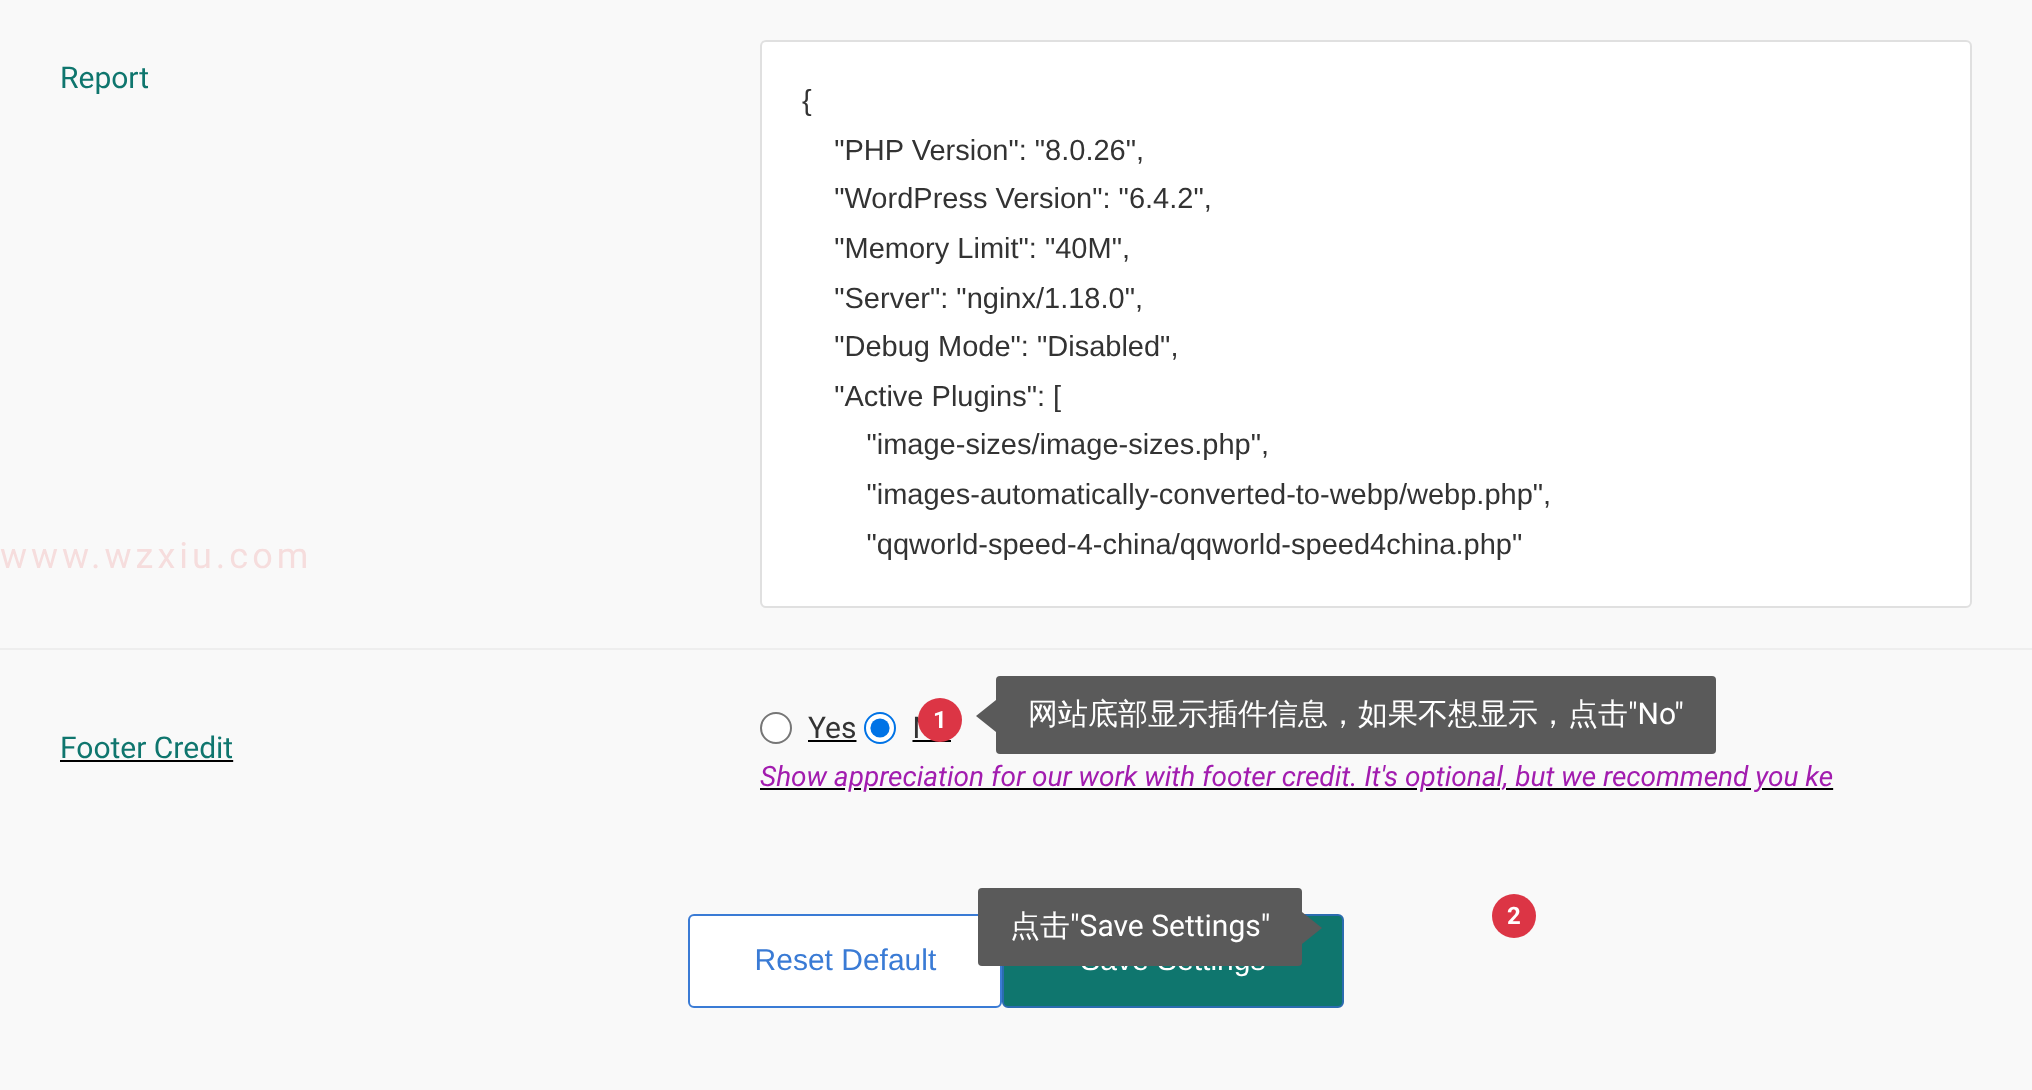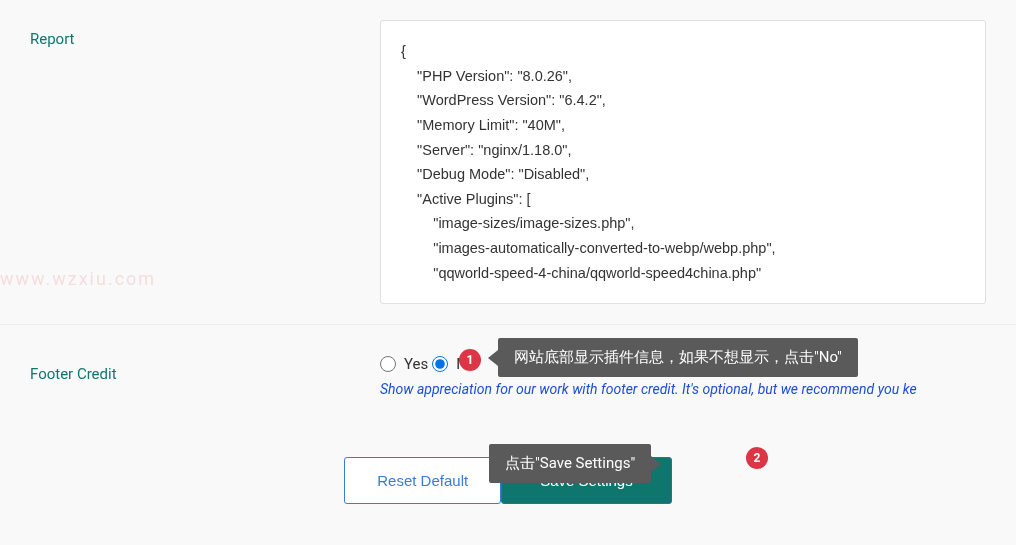--- a/index.html
+++ b/index.html
@@ -68,21 +68,21 @@
       width: 16px;
       height: 16px;
       accent-color: #0073e6;
     }
     .radio-row label {
       font-size: 15px;
       color: #333;
     }
     .help-text {
       font-style: italic;
-      color: #1d4ed8;
+      color: #a21caf;
       font-size: 14px;
       margin-top: 8px;
     }
     .badge {
       display: inline-flex;
       align-items: center;
       justify-content: center;
       width: 22px;
       height: 22px;
       border-radius: 50%;
@@ -159,20 +159,21 @@
     }
     .btn-primary {
       background: #0f766e;
       color: #fff;
       border: 1px solid #2b6cb0;
       padding: 14px 38px;
     }
     .footer-section {
       border-bottom: none;
       padding-top: 30px;
+      text-decoration: underline;
     }
     .no-row {
       position: relative;
     }
   </style>
 </head>
 <body>
 
 <div class="section">
   <div class="section-label">Report</div>

